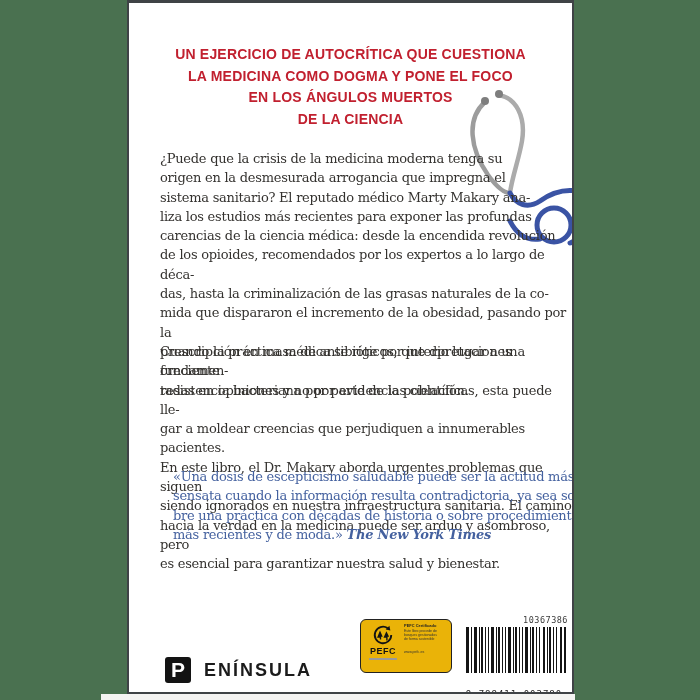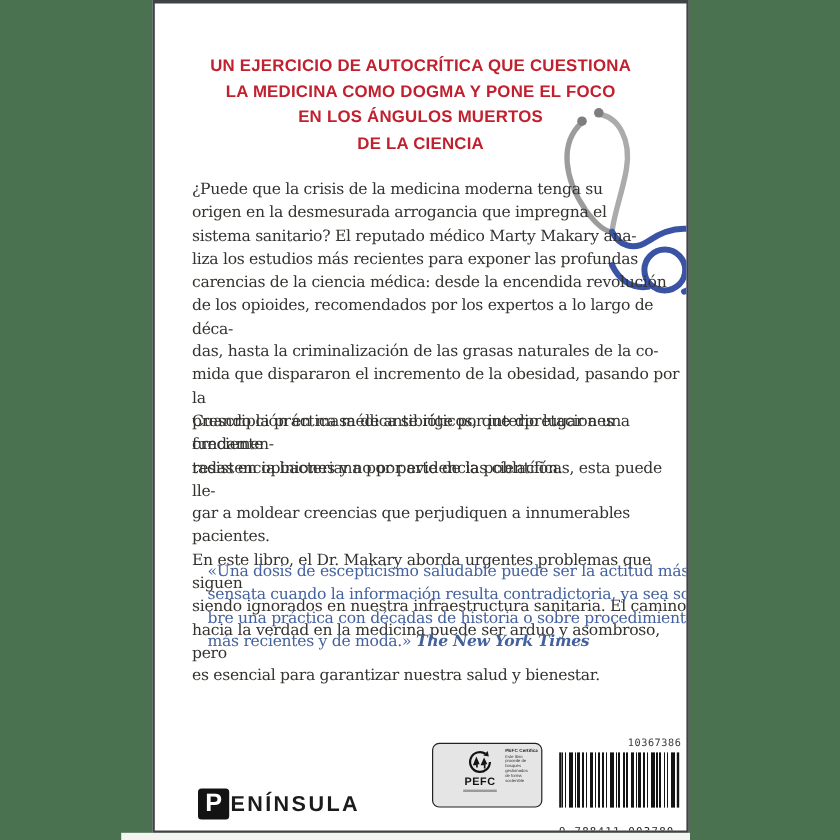--- a/index.html
+++ b/index.html
@@ -24,24 +24,24 @@
   .quote{position:absolute;left:44px;top:464px;width:414px;margin:0;
          font-family:"DejaVu Serif",serif;font-size:13px;line-height:19.3px;
          letter-spacing:-.25px;color:#44619F;}
   .quote .src{font-weight:700;font-style:italic;}
   
   .steth{position:absolute;right:-4px;top:84px;width:118px;height:162px;}
   
   .publisher{position:absolute;left:36px;top:652px;display:flex;align-items:center;height:30px;}
   .p-square{width:26px;height:26px;background:#131313;border-radius:3px;color:#fff;
             font-weight:700;font-size:21px;display:flex;align-items:center;justify-content:center;}
-  .p-rest{font-weight:700;font-size:18px;letter-spacing:2px;color:#1b1b1b;margin-left:1px;}
+  .p-rest{font-weight:700;font-size:18px;letter-spacing:2px;color:#1b1b1b;margin-left:13px;}
   
   .pefc{position:absolute;left:231px;top:616px;width:92px;height:54px;border:1.5px solid #222;
-        border-radius:6px;background:#e5e5e5;display:flex;box-sizing:border-box;padding:4px 3px 3px 21px;justify-content:flex-end;}
+        border-radius:6px;background:#eab308;display:flex;box-sizing:border-box;padding:4px 3px 3px 4px;justify-content:flex-end;}
   .pefc-left{width:36px;display:flex;flex-direction:column;align-items:center;}
   .pefc-acronym{font-weight:700;font-size:9px;letter-spacing:.5px;color:#111;line-height:9px;margin-top:1px;}
   .pefc-code{width:28px;height:2px;background:#9a9a9a;margin-top:2px;}
   .pefc-right{flex:1;padding-left:3px;overflow:hidden;}
   .pefc-title{font-weight:700;font-size:6px;transform:scale(.66);transform-origin:left top;
               color:#222;white-space:nowrap;}
   .pefc-desc{font-size:6px;line-height:7px;transform:scale(.58);transform-origin:left top;
              color:#333;width:160%;margin-top:-1px;}
   .pefc-url{font-size:6px;transform:scale(.6);transform-origin:left top;color:#333;margin-top:0;}
   

